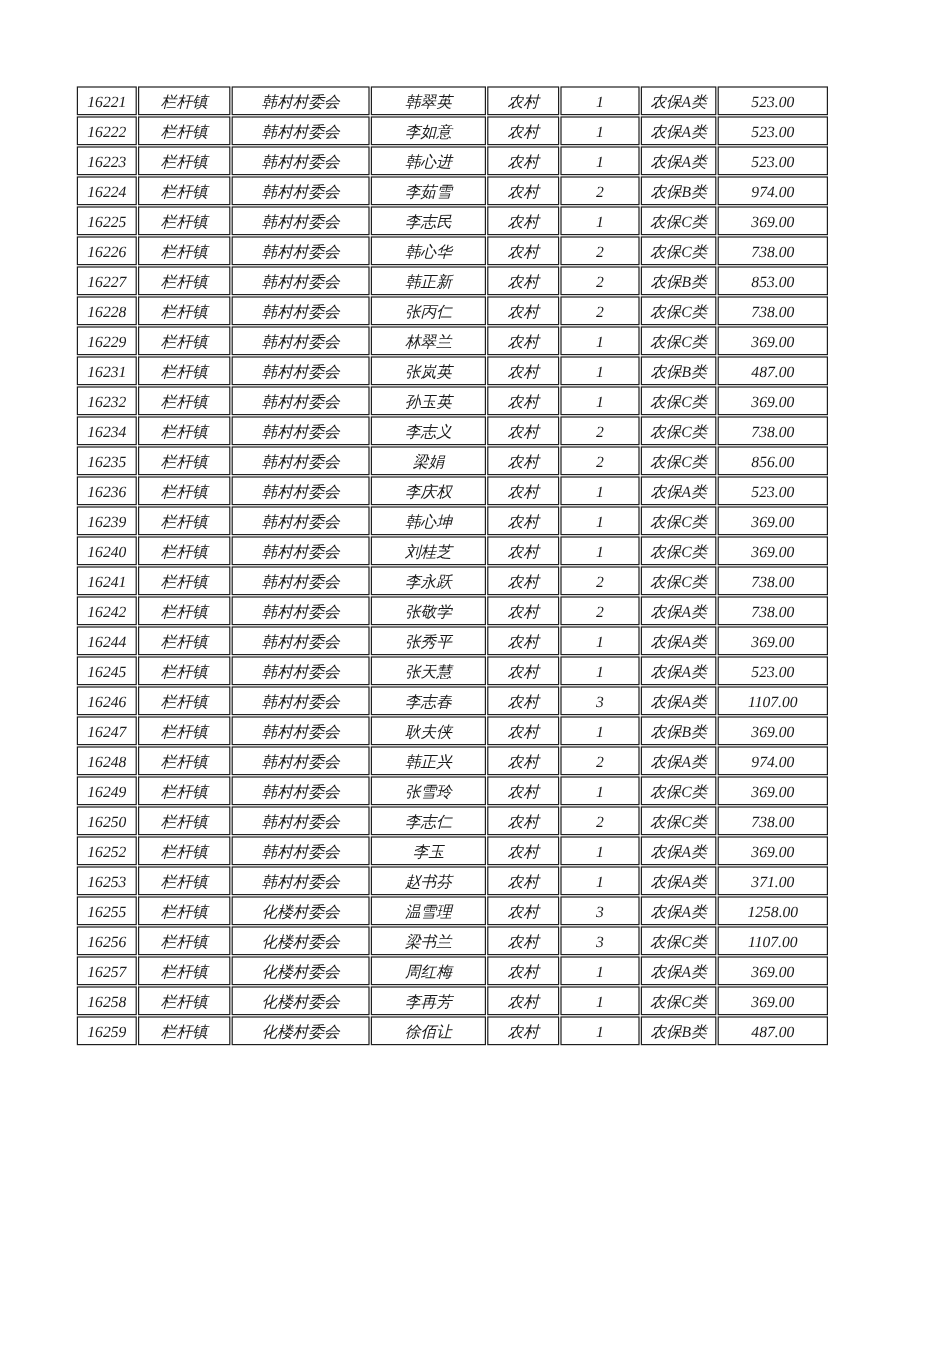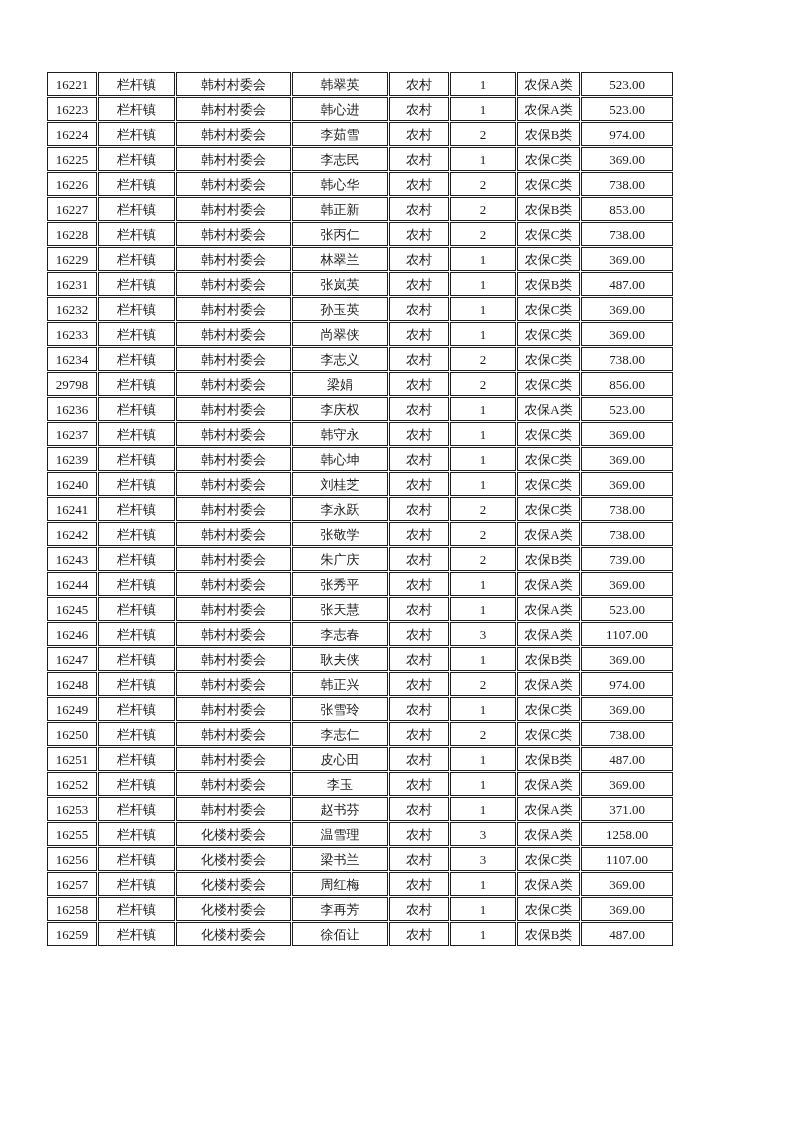--- a/index.html
+++ b/index.html
@@ -19,26 +19,27 @@
   }
   .page {
     position: relative;
     width: 793px;
     height: 1122px;
     background: var(--bg);
     overflow: hidden;
   }
   table.roster {
     position: absolute;
-    left: 46px;
+    left: 63px;
     top: 71px;
     width: 628px;
     table-layout: fixed;
     border-collapse: separate;
     border-spacing: 1px; 
+    font-style: italic;
   }
   table.roster td {
     box-sizing: border-box;
     border: 1px solid var(--border);
     height: 24px;
     padding: 0 2px;
     text-align: center;
     vertical-align: middle;
     font-size: 13px;
     line-height: 1;
@@ -67,20 +68,30 @@
     <td>16221</td>
     <td>栏杆镇</td>
     <td>韩村村委会</td>
     <td>韩翠英</td>
     <td>农村</td>
     <td>1</td>
     <td>农保A类</td>
     <td>523.00</td>
   </tr>
         <tr>
+    <td>16222</td>
+    <td>栏杆镇</td>
+    <td>韩村村委会</td>
+    <td>李如意</td>
+    <td>农村</td>
+    <td>1</td>
+    <td>农保A类</td>
+    <td>523.00</td>
+  </tr>
+        <tr>
     <td>16223</td>
     <td>栏杆镇</td>
     <td>韩村村委会</td>
     <td>韩心进</td>
     <td>农村</td>
     <td>1</td>
     <td>农保A类</td>
     <td>523.00</td>
   </tr>
         <tr>
@@ -157,70 +168,50 @@
     <td>16232</td>
     <td>栏杆镇</td>
     <td>韩村村委会</td>
     <td>孙玉英</td>
     <td>农村</td>
     <td>1</td>
     <td>农保C类</td>
     <td>369.00</td>
   </tr>
         <tr>
-    <td>16233</td>
-    <td>栏杆镇</td>
-    <td>韩村村委会</td>
-    <td>尚翠侠</td>
-    <td>农村</td>
-    <td>1</td>
-    <td>农保C类</td>
-    <td>369.00</td>
-  </tr>
-        <tr>
     <td>16234</td>
     <td>栏杆镇</td>
     <td>韩村村委会</td>
     <td>李志义</td>
     <td>农村</td>
     <td>2</td>
     <td>农保C类</td>
     <td>738.00</td>
   </tr>
         <tr>
-    <td>29798</td>
+    <td>16235</td>
     <td>栏杆镇</td>
     <td>韩村村委会</td>
     <td>梁娟</td>
     <td>农村</td>
     <td>2</td>
     <td>农保C类</td>
     <td>856.00</td>
   </tr>
         <tr>
     <td>16236</td>
     <td>栏杆镇</td>
     <td>韩村村委会</td>
     <td>李庆权</td>
     <td>农村</td>
     <td>1</td>
     <td>农保A类</td>
     <td>523.00</td>
   </tr>
         <tr>
-    <td>16237</td>
-    <td>栏杆镇</td>
-    <td>韩村村委会</td>
-    <td>韩守永</td>
-    <td>农村</td>
-    <td>1</td>
-    <td>农保C类</td>
-    <td>369.00</td>
-  </tr>
-        <tr>
     <td>16239</td>
     <td>栏杆镇</td>
     <td>韩村村委会</td>
     <td>韩心坤</td>
     <td>农村</td>
     <td>1</td>
     <td>农保C类</td>
     <td>369.00</td>
   </tr>
         <tr>
@@ -247,30 +238,20 @@
     <td>16242</td>
     <td>栏杆镇</td>
     <td>韩村村委会</td>
     <td>张敬学</td>
     <td>农村</td>
     <td>2</td>
     <td>农保A类</td>
     <td>738.00</td>
   </tr>
         <tr>
-    <td>16243</td>
-    <td>栏杆镇</td>
-    <td>韩村村委会</td>
-    <td>朱广庆</td>
-    <td>农村</td>
-    <td>2</td>
-    <td>农保B类</td>
-    <td>739.00</td>
-  </tr>
-        <tr>
     <td>16244</td>
     <td>栏杆镇</td>
     <td>韩村村委会</td>
     <td>张秀平</td>
     <td>农村</td>
     <td>1</td>
     <td>农保A类</td>
     <td>369.00</td>
   </tr>
         <tr>
@@ -325,30 +306,20 @@
   </tr>
         <tr>
     <td>16250</td>
     <td>栏杆镇</td>
     <td>韩村村委会</td>
     <td>李志仁</td>
     <td>农村</td>
     <td>2</td>
     <td>农保C类</td>
     <td>738.00</td>
-  </tr>
-        <tr>
-    <td>16251</td>
-    <td>栏杆镇</td>
-    <td>韩村村委会</td>
-    <td>皮心田</td>
-    <td>农村</td>
-    <td>1</td>
-    <td>农保B类</td>
-    <td>487.00</td>
   </tr>
         <tr>
     <td>16252</td>
     <td>栏杆镇</td>
     <td>韩村村委会</td>
     <td>李玉</td>
     <td>农村</td>
     <td>1</td>
     <td>农保A类</td>
     <td>369.00</td>

